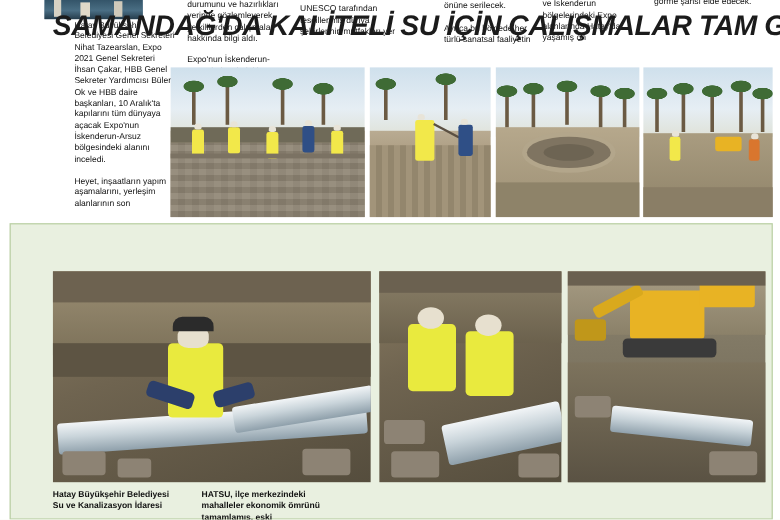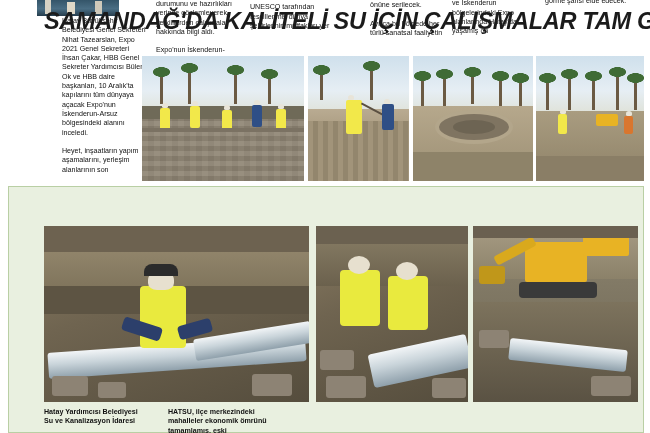--- a/index.html
+++ b/index.html
@@ -304,16 +304,16 @@
     <div style="position:absolute;left:20px;top:20px;width:44px;height:10px;background:#d9a91d;transform:rotate(-28deg);border-radius:3px"></div>
     <div style="position:absolute;left:6px;top:40px;width:26px;height:18px;background:#c0971a;border-radius:3px"></div>
     <div style="position:absolute;left:46px;top:56px;width:78px;height:16px;background:#3a3a3a;border-radius:4px"></div>
     <div style="position:absolute;left:0;top:76px;width:100%;height:100px;background:linear-gradient(180deg,#7d735d 0%,#5a5243 100%)"></div>
     <div class="pipe" style="left:36px;top:118px;width:118px;height:22px;transform:rotate(6deg)"></div>
     <div class="rock" style="left:6px;top:104px;width:30px;height:18px"></div>
     <div class="rock" style="left:118px;top:150px;width:40px;height:20px"></div>
     <div style="position:absolute;left:0;top:0;width:100%;height:12px;background:#6a6050"></div>
   </div>
 
-  <div class="b-col bc1" style="white-space:pre-line">Hatay Yardımcısı Belediyesi Su ve Kanalizasyon İdaresi</div>
+  <div class="b-col bc1" style="white-space:pre-line">Hatay Büyükşehir Belediyesi Su ve Kanalizasyon İdaresi</div>
   <div class="b-col bc2" style="white-space:pre-line">HATSU, ilçe merkezindeki mahalleler ekonomik ömrünü tamamlamış, eski</div>
 
 </div>
 
 </body></html>

